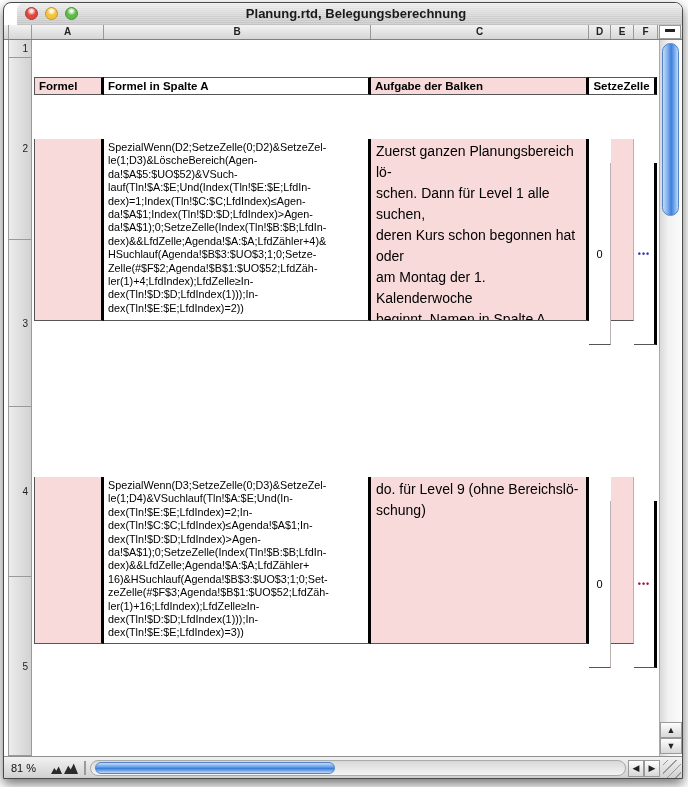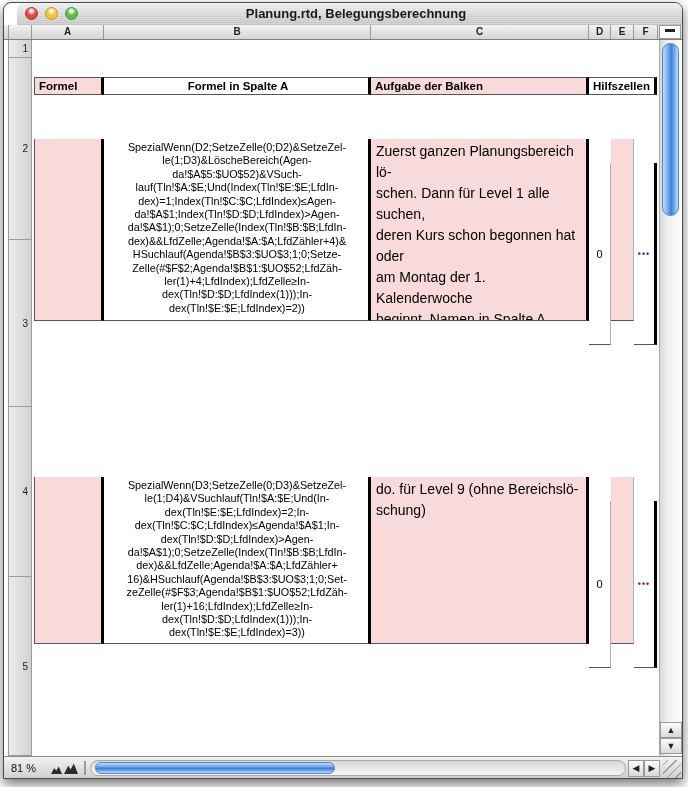--- a/index.html
+++ b/index.html
@@ -29,21 +29,21 @@
   .splitdash{position:absolute;left:5px;top:3px;width:10px;height:3px;background:#222;}
   
   .rhcell{position:absolute;left:4px;width:24px;background:linear-gradient(90deg,#ececec,#d2d2d2);
     border:1px solid #9a9a9a;border-top:none;box-sizing:border-box;font-size:10px;color:#222;
     display:flex;align-items:center;justify-content:flex-end;padding-right:3px;}
   
   .cell{position:absolute;box-sizing:border-box;overflow:hidden;border-right:3px solid #000000;border-bottom:1px solid #555;background:#fff;}
   .cell.pink{background:#f9dada;}
   .cell.lightb{border-right:1px solid #b9b0b0;}
   .cA{left:30px;width:70px;border-left:1px solid #555;}
-  .cB{left:100px;width:267px;text-align:center;}
+  .cB{left:100px;width:267px;}
   .cC{left:367px;width:218px;}
   .cD{left:585px;width:22px;}
   .cE{left:607px;width:23px;}
   .cF{left:630px;width:23px;}
   .cDEF{left:585px;width:68px;}
   .r1{top:37px;height:18px;} .r1 .cell{border-top:1px solid #555;}
   .r2{top:68px;height:182px;} .r3{top:237px;height:167px;}
   .r4{top:404px;height:170px;} .r5{top:574px;height:179px;}
   .row{position:absolute;left:0;width:100%;}
   .hdrtext{font-size:11.5px;font-weight:bold;color:#000;line-height:17px;padding-left:4px;white-space:nowrap;}
@@ -111,21 +111,21 @@
     <div class="rhcell" style="top:37px;height:18px;">1</div>
     <div class="rhcell" style="top:55px;height:182px;">2</div>
     <div class="rhcell" style="top:237px;height:167px;">3</div>
     <div class="rhcell" style="top:404px;height:170px;">4</div>
     <div class="rhcell" style="top:574px;height:179px;">5</div>
 
     <div class="row r1">
       <div class="cell cA pink r1 hdrtext">Formel</div>
       <div class="cell cB r1 hdrtext">Formel in Spalte A</div>
       <div class="cell cC pink r1 hdrtext">Aufgabe der Balken</div>
-      <div class="cell cDEF r1 hdrtext hdrcenter">Hilfszellen</div>
+      <div class="cell cDEF r1 hdrtext hdrcenter">SetzeZelle</div>
     </div>
 
     <div class="row r2">
       <div class="cell cA pink r2"></div>
       <div class="cell cB r2 formula">SpezialWenn(D2;SetzeZelle(0;D2)&amp;SetzeZel-
 le(1;D3)&amp;LöscheBereich(Agen-
 da!$A$5:$UO$52)&amp;VSuch-
 lauf(Tln!$A:$E;Und(Index(Tln!$E:$E;LfdIn-
 dex)=1;Index(Tln!$C:$C;LfdIndex)≤Agen-
 da!$A$1;Index(Tln!$D:$D;LfdIndex)&gt;Agen-

